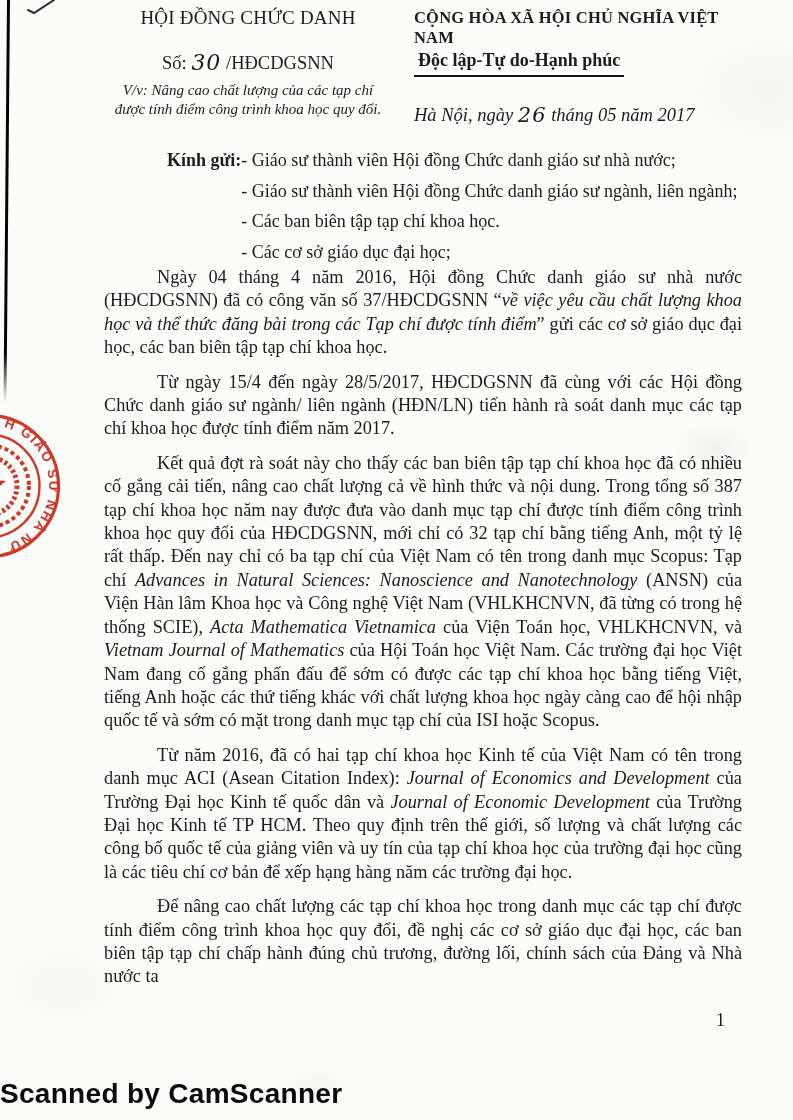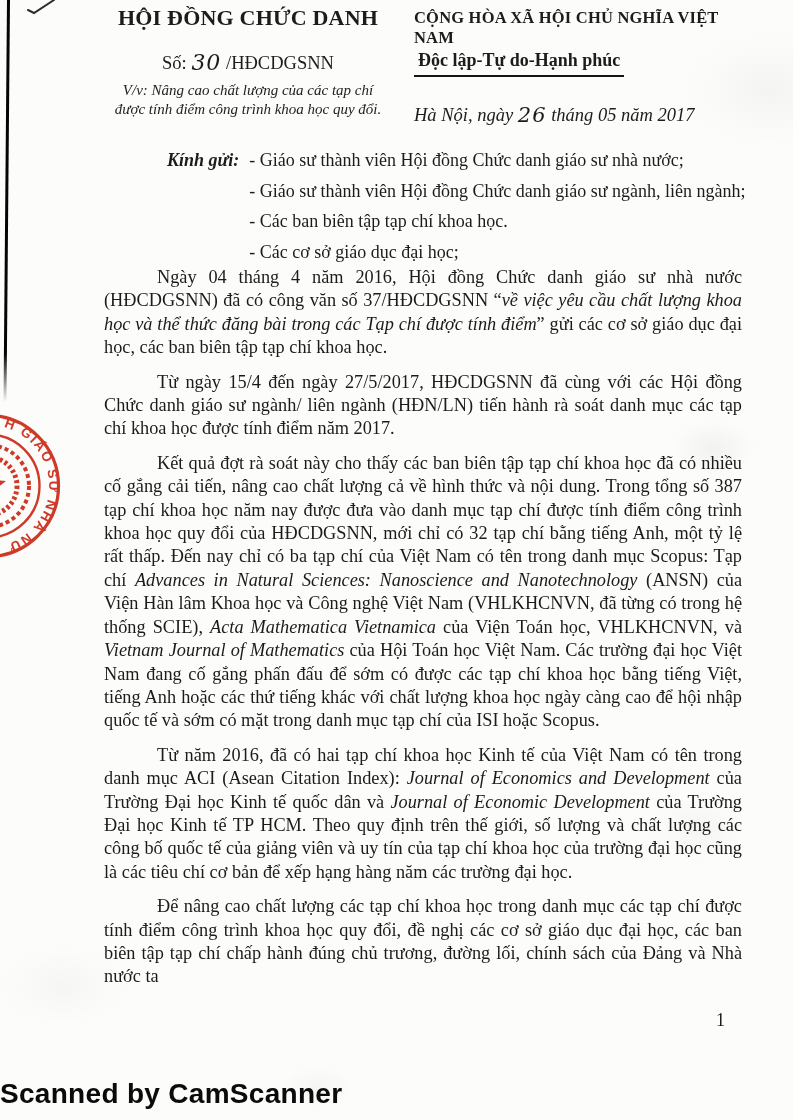--- a/index.html
+++ b/index.html
@@ -19,35 +19,35 @@
   }
   
   .scan-edge {
     position:absolute; left:7px; top:0; width:3px; height:402px;
     background:linear-gradient(#050505 88%, rgba(0,0,0,0));
     transform:rotate(0.5deg); transform-origin:top left;
   }
   .checkmark { position:absolute; left:25px; top:-2px; }
   
   .hdr-left { position:absolute; left:100px; top:6px; width:296px; text-align:center; }
-  .org1 { font-weight:bold; font-size:22px; line-height:23px; letter-spacing:0.2px; }
+  .org1 { font-weight:normal; font-size:19px; line-height:23px; letter-spacing:0.2px; }
   .org2 { font-weight:bold; font-size:18.5px; }
   .org2 span { display:inline-block; border-bottom:2px solid #161616; padding:0 5px 4px; }
   .doc-number { margin-top:20px; font-size:18.5px; }
   .hand { font-family:"DejaVu Serif", serif; font-style:italic; font-size:22px; letter-spacing:1px; position:relative; top:1px; }
   .subject { margin-top:7px; font-style:italic; font-size:15px; line-height:19px; color:#222; }
   .hdr-right { position:absolute; left:414px; top:8px; width:346px; text-align:left; }
   .motto1 { font-weight:bold; font-size:16.5px; letter-spacing:0.2px; }
   .motto2 { font-weight:bold; font-size:18px; margin-top:2px; }
   .motto2 span { display:inline-block; border-bottom:2px solid #161616; padding:0 4px 4px; }
   .date-line { margin-top:25px; font-style:italic; font-size:18.5px; white-space:nowrap; }
   .date-line .hand { font-size:21px; }
   
   .recipients { position:absolute; left:167px; top:145px; display:flex; align-items:flex-start; font-size:18px; }
-  .recip-label { font-weight:bold; white-space:nowrap; margin-right:10px; line-height:30px;font-style:italic; }
+  .recip-label { font-weight:bold; white-space:nowrap; line-height:30px; }
   .recip-list { line-height:30.5px; white-space:nowrap; }
   
   .doc-body {
     position:absolute; left:104px; top:266px; width:638px;
     font-size:18.3px; line-height:23.4px; text-align:justify; color:#1b1b1b;
   }
   .doc-body p { margin:0 0 11px 0; text-indent:53px; }
   .doc-body i { font-style:italic; }
   
   .stamp { position:absolute; left:-88px; top:409px; width:152px; height:156px; }
@@ -91,21 +91,21 @@
     <div class="recip-list">
       <div>- Giáo sư thành viên Hội đồng Chức danh giáo sư nhà nước;</div>
       <div>- Giáo sư thành viên Hội đồng Chức danh giáo sư ngành, liên ngành;</div>
       <div>- Các ban biên tập tạp chí khoa học.</div>
       <div>- Các cơ sở giáo dục đại học;</div>
     </div>
   </div>
 
   <div class="doc-body">
     <p><span>Ngày 04 tháng 4 năm 2016, Hội đồng Chức danh giáo sư nhà nước (HĐCDGSNN) đã có công văn số 37/HĐCDGSNN “</span><i>về việc yêu cầu chất lượng khoa học và thể thức đăng bài trong các Tạp chí được tính điểm</i><span>” gửi các cơ sở giáo dục đại học, các ban biên tập tạp chí khoa học.</span></p>
-    <p><span>Từ ngày 15/4 đến ngày 27/5/2017, HĐCDGSNN đã cùng với các Hội đồng Chức danh giáo sư ngành/ liên ngành (HĐN/LN) tiến hành rà soát danh mục các tạp chí khoa học được tính điểm năm 2017.</span></p>
+    <p><span>Từ ngày 15/4 đến ngày 28/5/2017, HĐCDGSNN đã cùng với các Hội đồng Chức danh giáo sư ngành/ liên ngành (HĐN/LN) tiến hành rà soát danh mục các tạp chí khoa học được tính điểm năm 2017.</span></p>
     <p><span>Kết quả đợt rà soát này cho thấy các ban biên tập tạp chí khoa học đã có nhiều cố gắng cải tiến, nâng cao chất lượng cả về hình thức và nội dung. Trong tổng số 387 tạp chí khoa học năm nay được đưa vào danh mục tạp chí được tính điểm công trình khoa học quy đổi của HĐCDGSNN, mới chỉ có 32 tạp chí bằng tiếng Anh, một tỷ lệ rất thấp. Đến nay chỉ có ba tạp chí của Việt Nam có tên trong danh mục Scopus: Tạp chí </span><i>Advances in Natural Sciences: Nanoscience and Nanotechnology</i><span> (ANSN) của Viện Hàn lâm Khoa học và Công nghệ Việt Nam (VHLKHCNVN, đã từng có trong hệ thống SCIE), </span><i>Acta Mathematica Vietnamica</i><span> của Viện Toán học, VHLKHCNVN, và </span><i>Vietnam Journal of Mathematics</i><span> của Hội Toán học Việt Nam. Các trường đại học Việt Nam đang cố gắng phấn đấu để sớm có được các tạp chí khoa học bằng tiếng Việt, tiếng Anh hoặc các thứ tiếng khác với chất lượng khoa học ngày càng cao để hội nhập quốc tế và sớm có mặt trong danh mục tạp chí của ISI hoặc Scopus.</span></p>
     <p><span>Từ năm 2016, đã có hai tạp chí khoa học Kinh tế của Việt Nam có tên trong danh mục ACI (Asean Citation Index): </span><i>Journal of Economics and Development</i><span> của Trường Đại học Kinh tế quốc dân và </span><i>Journal of Economic Development</i><span> của Trường Đại học Kinh tế TP HCM. Theo quy định trên thế giới, số lượng và chất lượng các công bố quốc tế của giảng viên và uy tín của tạp chí khoa học của trường đại học cũng là các tiêu chí cơ bản để xếp hạng hàng năm các trường đại học.</span></p>
     <p><span>Để nâng cao chất lượng các tạp chí khoa học trong danh mục các tạp chí được tính điểm công trình khoa học quy đổi, đề nghị các cơ sở giáo dục đại học, các ban biên tập tạp chí chấp hành đúng chủ trương, đường lối, chính sách của Đảng và Nhà nước ta</span></p>
   </div>
 
   <svg class="stamp" width="152" height="156" viewBox="0 0 152 156">
     <circle cx="76" cy="77" r="70.5" fill="none" stroke-width="3.2" stroke="#cf3a28"></circle>
     <circle cx="76" cy="77" r="51.5" fill="none" stroke-width="2.4" stroke="#cf3a28"></circle>
     <circle cx="76" cy="77" r="41" fill="none" stroke-width="4" stroke-dasharray="4 3" stroke="#cf3a28"></circle>
     <circle cx="76" cy="77" r="29" fill="none" stroke-width="5" stroke-dasharray="3 2.5" stroke="#cf3a28"></circle>

